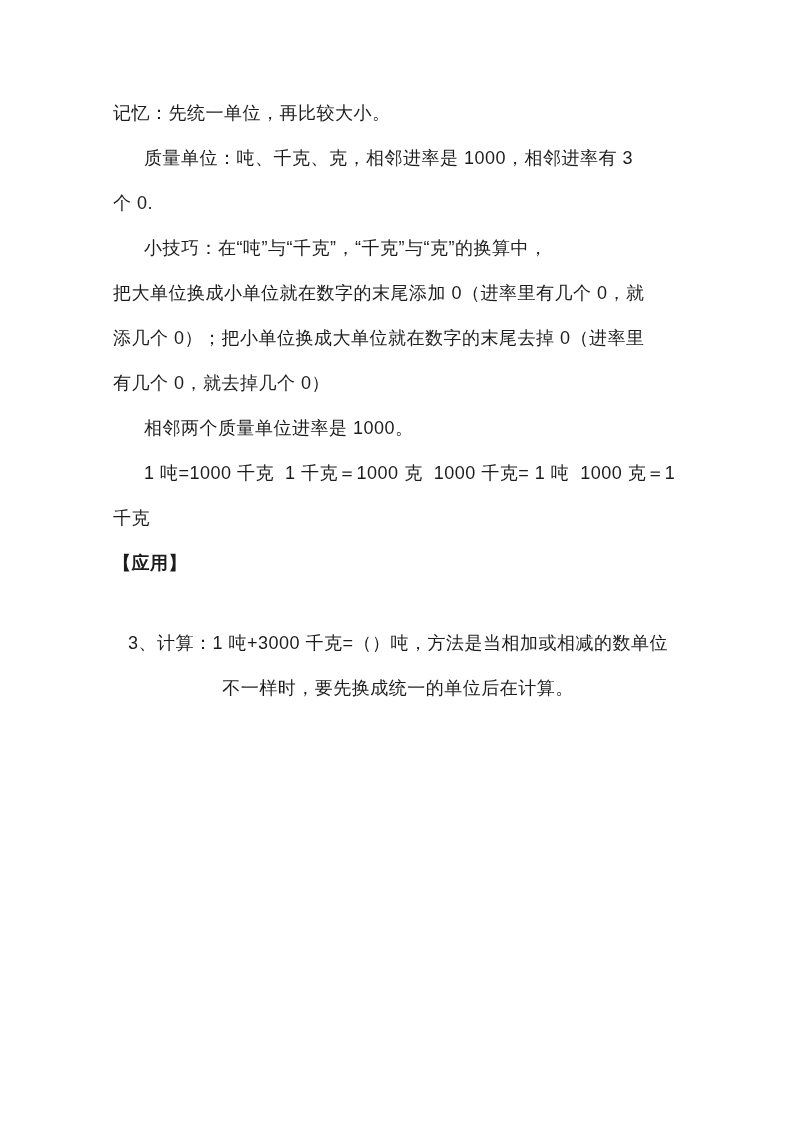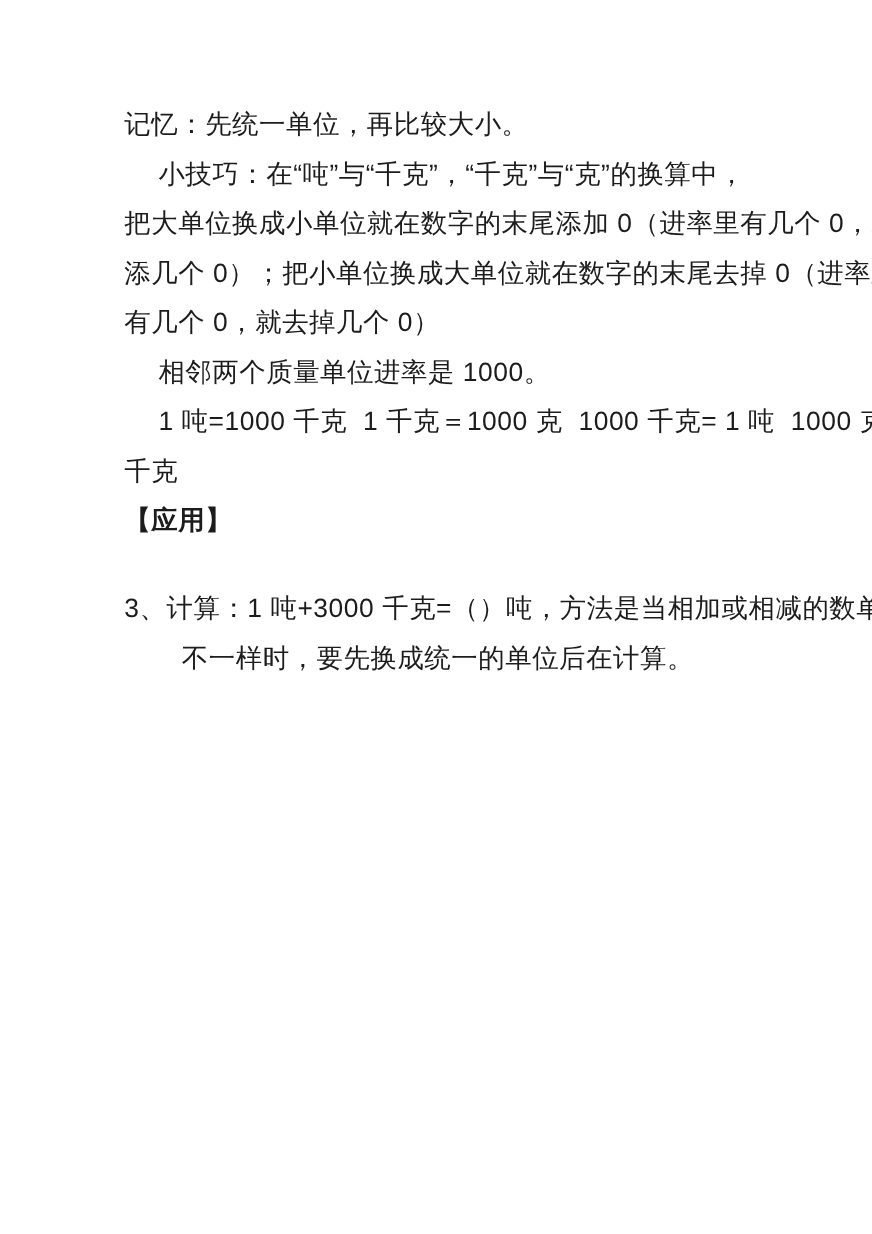--- a/index.html
+++ b/index.html
@@ -15,21 +15,21 @@
   }
   .page {
     box-sizing: border-box;
     width: 793px;
     height: 1122px;
     padding: 91px 110px 0 113px;
     background: #ffffff;
   }
   .para {
     margin: 0;
-    font-size: 24px;
+    font-size: 18px;
     line-height: 45px;
     color: #1c1c1c;
     white-space: pre;          
     letter-spacing: 0.5px;
   }
   .para.indent {
     text-indent: 31px;         
   }
   .para.bold {
     font-weight: bold;
@@ -41,20 +41,22 @@
     margin-top: 35px;
     text-align: center;
   }
 </style>
 </head>
 <body>
 
 <div class="page">
   <p class="para">记忆：先统一单位，再比较大小。</p>
 
+  <p class="para indent">质量单位：吨、千克、克，相邻进率是 1000，相邻进率有 3
+个 0.</p>
 
   <p class="para indent">小技巧：在“吨”与“千克”，“千克”与“克”的换算中，
 把大单位换成小单位就在数字的末尾添加 0（进率里有几个 0，就
 添几个 0）；把小单位换成大单位就在数字的末尾去掉 0（进率里
 有几个 0，就去掉几个 0）</p>
 
   <p class="para indent">相邻两个质量单位进率是 1000。</p>
 
   <p class="para indent">1 吨=1000 千克  1 千克＝1000 克  1000 千克= 1 吨  1000 克＝1
 千克</p>

